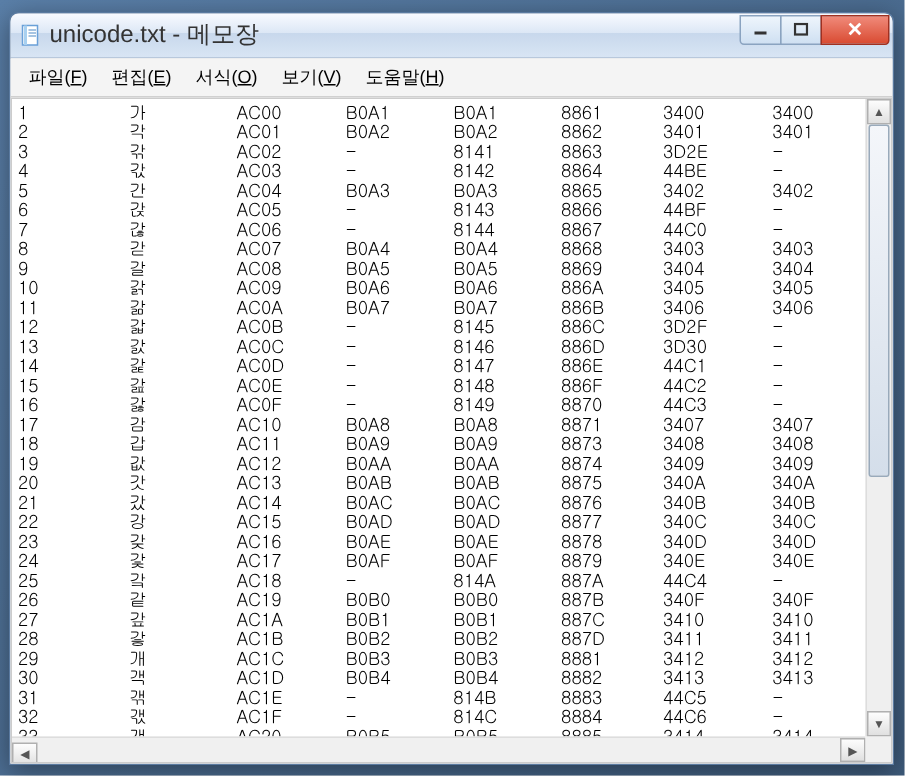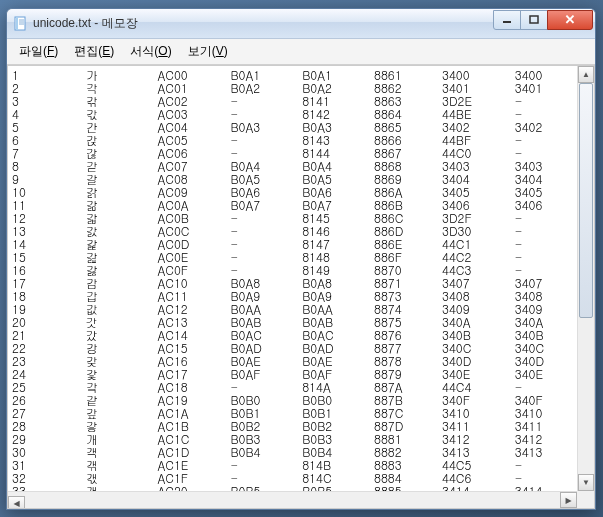--- a/index.html
+++ b/index.html
@@ -25,21 +25,21 @@
   height: 30px;
   background: linear-gradient(to bottom, #f8faff 0%, #dce7f5 45%, #c8d8ec 46%, #d8e5f4 100%);
   border-bottom: 1px solid #b8c8dc;
   border-radius: 6px 6px 0 0;
   display: flex;
   align-items: center;
   padding-left: 6px;
 }
 .titlebar .icon { width: 16px; height: 16px; margin-right: 4px; }
 .titlebar .icon svg { display: block; }
-.titlebar .title { font-size: 12px; color: #333; flex: 1; }
+.titlebar .title { font-size: 16px; color: #333; flex: 1; }
 .winbtns { display: flex; height: 20px; margin-right: 2px; margin-top: -8px; }
 .winbtn {
   width: 28px; height: 20px;
   border: 1px solid #8aa3c0;
   margin-left: -1px;
   display: flex; align-items: center; justify-content: center;
   font-size: 10px;
 }
 .min { background: linear-gradient(to bottom,#eef5fc,#cfe0f2); border-radius: 0 0 0 3px; }
 .max { background: linear-gradient(to bottom,#eef5fc,#cfe0f2); }
@@ -127,20 +127,21 @@
         </div>
       <div class="winbtn close">✕</div>
     </div>
   </div>
 
   <div class="menubar" id="menubar">
       <div class="menuitem">파일(<span class="u">F</span>)</div>
       <div class="menuitem">편집(<span class="u">E</span>)</div>
       <div class="menuitem">서식(<span class="u">O</span>)</div>
       <div class="menuitem">보기(<span class="u">V</span>)</div>
+      <div class="menuitem">도움말(<span class="u">H</span>)</div>
     </div>
 
   <div class="content-wrap">
     <div class="content" id="textcontent"><div class="row"><span class="c0">1</span><span class="c1">가</span><span class="c2">AC00</span><span class="c3">B0A1</span><span class="c3">B0A1</span><span class="c4">8861</span><span class="c5">3400</span><span class="c6">3400</span></div><div class="row"><span class="c0">2</span><span class="c1">각</span><span class="c2">AC01</span><span class="c3">B0A2</span><span class="c3">B0A2</span><span class="c4">8862</span><span class="c5">3401</span><span class="c6">3401</span></div><div class="row"><span class="c0">3</span><span class="c1">갂</span><span class="c2">AC02</span><span class="c3">-</span><span class="c3">8141</span><span class="c4">8863</span><span class="c5">3D2E</span><span class="c6">-</span></div><div class="row"><span class="c0">4</span><span class="c1">갃</span><span class="c2">AC03</span><span class="c3">-</span><span class="c3">8142</span><span class="c4">8864</span><span class="c5">44BE</span><span class="c6">-</span></div><div class="row"><span class="c0">5</span><span class="c1">간</span><span class="c2">AC04</span><span class="c3">B0A3</span><span class="c3">B0A3</span><span class="c4">8865</span><span class="c5">3402</span><span class="c6">3402</span></div><div class="row"><span class="c0">6</span><span class="c1">갅</span><span class="c2">AC05</span><span class="c3">-</span><span class="c3">8143</span><span class="c4">8866</span><span class="c5">44BF</span><span class="c6">-</span></div><div class="row"><span class="c0">7</span><span class="c1">갆</span><span class="c2">AC06</span><span class="c3">-</span><span class="c3">8144</span><span class="c4">8867</span><span class="c5">44C0</span><span class="c6">-</span></div><div class="row"><span class="c0">8</span><span class="c1">갇</span><span class="c2">AC07</span><span class="c3">B0A4</span><span class="c3">B0A4</span><span class="c4">8868</span><span class="c5">3403</span><span class="c6">3403</span></div><div class="row"><span class="c0">9</span><span class="c1">갈</span><span class="c2">AC08</span><span class="c3">B0A5</span><span class="c3">B0A5</span><span class="c4">8869</span><span class="c5">3404</span><span class="c6">3404</span></div><div class="row"><span class="c0">10</span><span class="c1">갉</span><span class="c2">AC09</span><span class="c3">B0A6</span><span class="c3">B0A6</span><span class="c4">886A</span><span class="c5">3405</span><span class="c6">3405</span></div><div class="row"><span class="c0">11</span><span class="c1">갊</span><span class="c2">AC0A</span><span class="c3">B0A7</span><span class="c3">B0A7</span><span class="c4">886B</span><span class="c5">3406</span><span class="c6">3406</span></div><div class="row"><span class="c0">12</span><span class="c1">갋</span><span class="c2">AC0B</span><span class="c3">-</span><span class="c3">8145</span><span class="c4">886C</span><span class="c5">3D2F</span><span class="c6">-</span></div><div class="row"><span class="c0">13</span><span class="c1">갌</span><span class="c2">AC0C</span><span class="c3">-</span><span class="c3">8146</span><span class="c4">886D</span><span class="c5">3D30</span><span class="c6">-</span></div><div class="row"><span class="c0">14</span><span class="c1">갍</span><span class="c2">AC0D</span><span class="c3">-</span><span class="c3">8147</span><span class="c4">886E</span><span class="c5">44C1</span><span class="c6">-</span></div><div class="row"><span class="c0">15</span><span class="c1">갎</span><span class="c2">AC0E</span><span class="c3">-</span><span class="c3">8148</span><span class="c4">886F</span><span class="c5">44C2</span><span class="c6">-</span></div><div class="row"><span class="c0">16</span><span class="c1">갏</span><span class="c2">AC0F</span><span class="c3">-</span><span class="c3">8149</span><span class="c4">8870</span><span class="c5">44C3</span><span class="c6">-</span></div><div class="row"><span class="c0">17</span><span class="c1">감</span><span class="c2">AC10</span><span class="c3">B0A8</span><span class="c3">B0A8</span><span class="c4">8871</span><span class="c5">3407</span><span class="c6">3407</span></div><div class="row"><span class="c0">18</span><span class="c1">갑</span><span class="c2">AC11</span><span class="c3">B0A9</span><span class="c3">B0A9</span><span class="c4">8873</span><span class="c5">3408</span><span class="c6">3408</span></div><div class="row"><span class="c0">19</span><span class="c1">값</span><span class="c2">AC12</span><span class="c3">B0AA</span><span class="c3">B0AA</span><span class="c4">8874</span><span class="c5">3409</span><span class="c6">3409</span></div><div class="row"><span class="c0">20</span><span class="c1">갓</span><span class="c2">AC13</span><span class="c3">B0AB</span><span class="c3">B0AB</span><span class="c4">8875</span><span class="c5">340A</span><span class="c6">340A</span></div><div class="row"><span class="c0">21</span><span class="c1">갔</span><span class="c2">AC14</span><span class="c3">B0AC</span><span class="c3">B0AC</span><span class="c4">8876</span><span class="c5">340B</span><span class="c6">340B</span></div><div class="row"><span class="c0">22</span><span class="c1">강</span><span class="c2">AC15</span><span class="c3">B0AD</span><span class="c3">B0AD</span><span class="c4">8877</span><span class="c5">340C</span><span class="c6">340C</span></div><div class="row"><span class="c0">23</span><span class="c1">갖</span><span class="c2">AC16</span><span class="c3">B0AE</span><span class="c3">B0AE</span><span class="c4">8878</span><span class="c5">340D</span><span class="c6">340D</span></div><div class="row"><span class="c0">24</span><span class="c1">갗</span><span class="c2">AC17</span><span class="c3">B0AF</span><span class="c3">B0AF</span><span class="c4">8879</span><span class="c5">340E</span><span class="c6">340E</span></div><div class="row"><span class="c0">25</span><span class="c1">갘</span><span class="c2">AC18</span><span class="c3">-</span><span class="c3">814A</span><span class="c4">887A</span><span class="c5">44C4</span><span class="c6">-</span></div><div class="row"><span class="c0">26</span><span class="c1">같</span><span class="c2">AC19</span><span class="c3">B0B0</span><span class="c3">B0B0</span><span class="c4">887B</span><span class="c5">340F</span><span class="c6">340F</span></div><div class="row"><span class="c0">27</span><span class="c1">갚</span><span class="c2">AC1A</span><span class="c3">B0B1</span><span class="c3">B0B1</span><span class="c4">887C</span><span class="c5">3410</span><span class="c6">3410</span></div><div class="row"><span class="c0">28</span><span class="c1">갛</span><span class="c2">AC1B</span><span class="c3">B0B2</span><span class="c3">B0B2</span><span class="c4">887D</span><span class="c5">3411</span><span class="c6">3411</span></div><div class="row"><span class="c0">29</span><span class="c1">개</span><span class="c2">AC1C</span><span class="c3">B0B3</span><span class="c3">B0B3</span><span class="c4">8881</span><span class="c5">3412</span><span class="c6">3412</span></div><div class="row"><span class="c0">30</span><span class="c1">객</span><span class="c2">AC1D</span><span class="c3">B0B4</span><span class="c3">B0B4</span><span class="c4">8882</span><span class="c5">3413</span><span class="c6">3413</span></div><div class="row"><span class="c0">31</span><span class="c1">갞</span><span class="c2">AC1E</span><span class="c3">-</span><span class="c3">814B</span><span class="c4">8883</span><span class="c5">44C5</span><span class="c6">-</span></div><div class="row"><span class="c0">32</span><span class="c1">갟</span><span class="c2">AC1F</span><span class="c3">-</span><span class="c3">814C</span><span class="c4">8884</span><span class="c5">44C6</span><span class="c6">-</span></div><div class="row"><span class="c0">33</span><span class="c1">갠</span><span class="c2">AC20</span><span class="c3">B0B5</span><span class="c3">B0B5</span><span class="c4">8885</span><span class="c5">3414</span><span class="c6">3414</span></div></div>
     <div class="vscroll">
       <div class="arr">▲</div>
       <div class="track">
         <div class="thumb"></div>
       </div>
       <div class="arr dn">▼</div>

